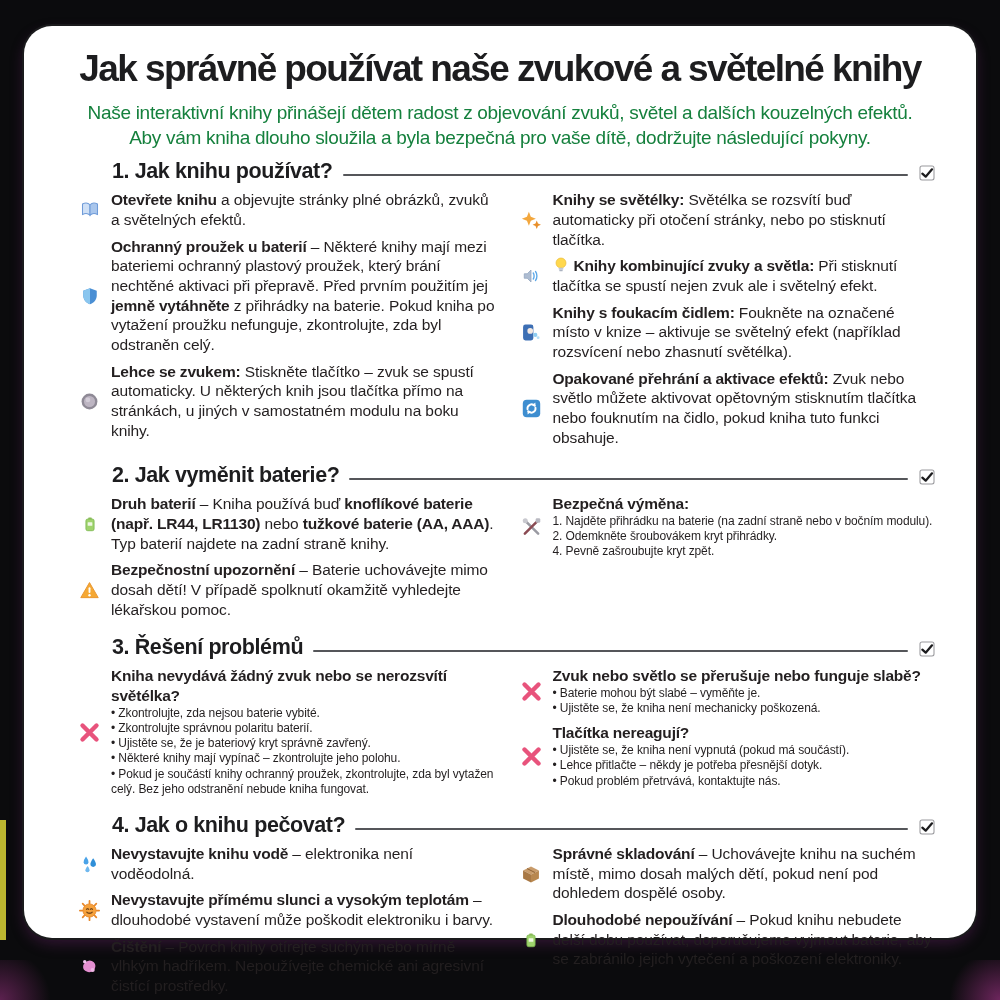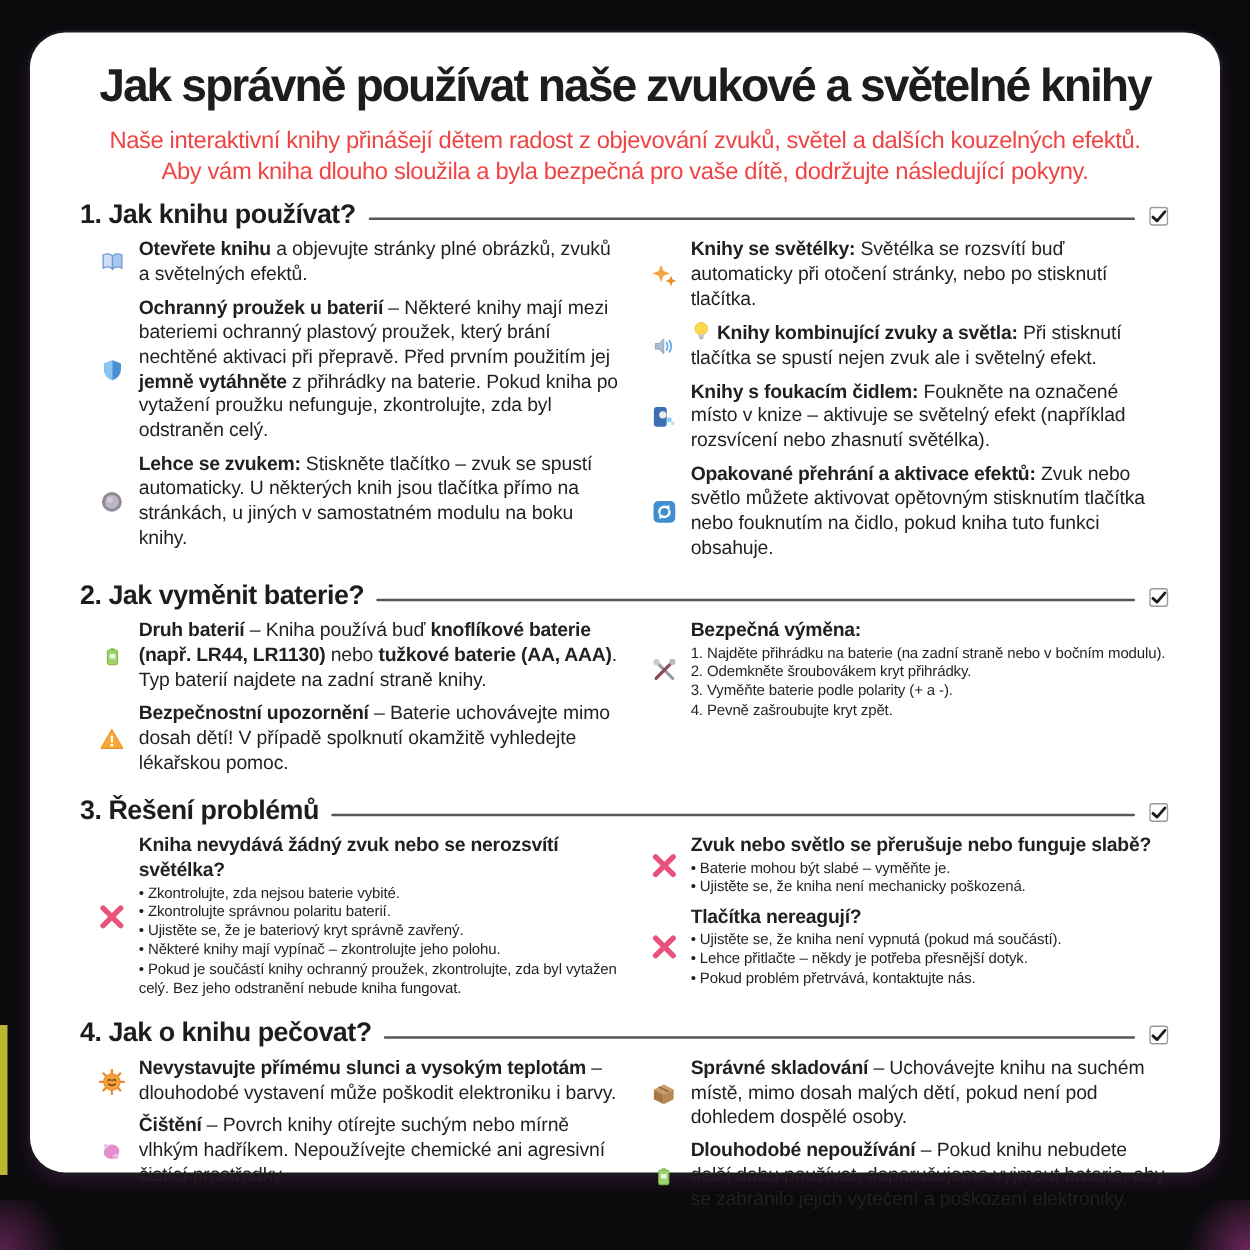--- a/index.html
+++ b/index.html
@@ -11,24 +11,24 @@
   .page{
     position:absolute;left:24px;top:26px;right:24px;bottom:62px;
     background:#ffffff;border-radius:28px;
     padding:12px 40px 18px 40px;box-sizing:border-box;
     box-shadow:0 0 0 2px #1a1a1c, 0 6px 14px rgba(120,40,120,.35);
   }
   .title{
     text-align:center;font-size:37px;font-weight:800;letter-spacing:-1.6px;
     margin:10px 0 10px 0;color:#1d1d1f;
   }
-  .intro{text-align:center;font-size:19px;letter-spacing:-0.3px;line-height:1.32;color:#ef4444;}
+  .intro{text-align:center;font-size:19px;letter-spacing:-0.3px;line-height:1.32;color:#15803d;}
   .sections{margin-top:6px;}
   .section{margin-top:9px;}
-  .sec-head{display:flex;align-items:center;gap:10px;}
+  .sec-head{display:flex;align-items:center;gap:10px;margin-left:48px;}
   .sec-title{font-size:21.5px;font-weight:800;letter-spacing:-0.4px;white-space:nowrap;margin:0;color:#1d1d1f;}
   .rule{flex:1;height:2px;background:#55565a;border-radius:1px;margin-top:6px;}
   .check{flex:none;margin-top:2px;line-height:0;}
   .sec-body{display:grid;grid-template-columns:1fr 1fr;column-gap:24px;padding-left:13px;margin-top:6px;}
   .col{min-width:0;}
   .item{display:flex;gap:9px;margin-bottom:7px;align-items:center;}
   .ic{flex:none;width:25px;display:flex;justify-content:center;align-items:flex-start;padding-top:1px;line-height:0;}
   .tx{flex:1;font-size:15.5px;line-height:1.27;letter-spacing:-0.1px;}
   .tx b{font-weight:700;letter-spacing:-0.2px;}
   .sub{font-size:12px;line-height:1.27;letter-spacing:-0.1px;}
@@ -172,21 +172,21 @@
           <div class="col">
             <div class="item">
               <span class="ic">
                 <svg width="21" height="20" viewBox="0 0 24 24" xmlns="http://www.w3.org/2000/svg">
                   <path d="M4 4 L14 14 M14 14 L20 20" stroke="#9a9aa2" stroke-width="3" stroke-linecap="round"></path>
                   <path d="M20 4 L10 14 M10 14 L4 20" stroke="#8a4a52" stroke-width="3" stroke-linecap="round"></path>
                   <circle cx="4.5" cy="4.5" r="3" fill="#c9c9cf"></circle>
                   <rect x="17" y="1.5" width="5.5" height="5.5" rx="1.5" fill="#b9b9c1"></rect>
                 </svg>
               </span>
-              <div class="tx"><b>Bezpečná výměna:</b><div class="sub">1. Najděte přihrádku na baterie (na zadní straně nebo v bočním modulu).</div><div class="sub">2. Odemkněte šroubovákem kryt přihrádky.</div><div class="sub">3. Vyměňte baterie podle polarity (+ a -).</div><div class="sub">4. Pevně zašroubujte kryt zpět.</div></div>
+              <div class="tx"><b>Bezpečná výměna:</b><div class="sub">1. Najděte přihrádku na baterie (na zadní straně nebo v bočním modulu).</div><div class="sub">2. Odemkněte šroubovákem kryt přihrádky.</div><div class="sub">4. Pevně zašroubujte kryt zpět.</div></div>
             </div>
           </div>
         </div>
       </section>
       <section class="section">
         <div class="sec-head">
           <h2 class="sec-title">3. Řešení problémů</h2>
           <div class="rule"></div>
           <span class="check"><svg width="18" height="16" viewBox="0 0 24 24" xmlns="http://www.w3.org/2000/svg">
               <rect x="1.5" y="1.5" width="21" height="21" rx="3" fill="#fff" stroke="#9a9a9e" stroke-width="1.6"></rect>
@@ -230,20 +230,30 @@
           <div class="rule"></div>
           <span class="check"><svg width="18" height="16" viewBox="0 0 24 24" xmlns="http://www.w3.org/2000/svg">
               <rect x="1.5" y="1.5" width="21" height="21" rx="3" fill="#fff" stroke="#9a9a9e" stroke-width="1.6"></rect>
               <path d="M5 13 L10 17.5 L19.5 6.5" stroke="#1c1c1e" stroke-width="3.4" fill="none" stroke-linecap="round" stroke-linejoin="round"></path>
             </svg></span>
         </div>
         <div class="sec-body">
           <div class="col">
             <div class="item">
               <span class="ic">
+                <svg width="22" height="19" viewBox="0 0 24 24" xmlns="http://www.w3.org/2000/svg">
+                  <path d="M7 2 C9 5 10 7 10 9 A3 3 0 0 1 4 9 C4 7 5 5 7 2 Z" fill="#4aa3e8"></path>
+                  <path d="M16 4 C18.3 7.4 19.5 9.6 19.5 11.5 A3.5 3.5 0 0 1 12.5 11.5 C12.5 9.6 13.7 7.4 16 4 Z" fill="#2f8fd8"></path>
+                  <path d="M9 14 C10.6 16.4 11.4 18 11.4 19.3 A2.6 2.6 0 0 1 6.2 19.3 C6.2 18 7.2 16.4 9 14 Z" fill="#6fb8ef"></path>
+                </svg>
+              </span>
+              <div class="tx"><b>Nevystavujte knihu vodě</b><span> – elektronika není voděodolná.</span></div>
+            </div>
+            <div class="item">
+              <span class="ic">
                 <svg width="21" height="21" viewBox="0 0 24 24" xmlns="http://www.w3.org/2000/svg">
                   <g stroke="#e8882a" stroke-width="2" stroke-linecap="round">
                     <path d="M12 1 V4 M12 20 V23 M1 12 H4 M20 12 H23 M4.2 4.2 L6.3 6.3 M17.7 17.7 L19.8 19.8 M4.2 19.8 L6.3 17.7 M17.7 6.3 L19.8 4.2"></path>
                   </g>
                   <circle cx="12" cy="12" r="7.5" fill="#f6a13b" stroke="#e8882a" stroke-width="1"></circle>
                   <path d="M8.6 10.6 q1.2 -1.5 2.4 0 M13 10.6 q1.2 -1.5 2.4 0" stroke="#7a4a1a" stroke-width="1.4" fill="none" stroke-linecap="round"></path>
                   <path d="M9 14 q3 2.4 6 0" stroke="#7a4a1a" stroke-width="1.5" fill="none" stroke-linecap="round"></path>
                 </svg>
               </span>
               <div class="tx"><b>Nevystavujte přímému slunci a vysokým teplotám</b><span> – dlouhodobé vystavení může poškodit elektroniku i barvy.</span></div>

